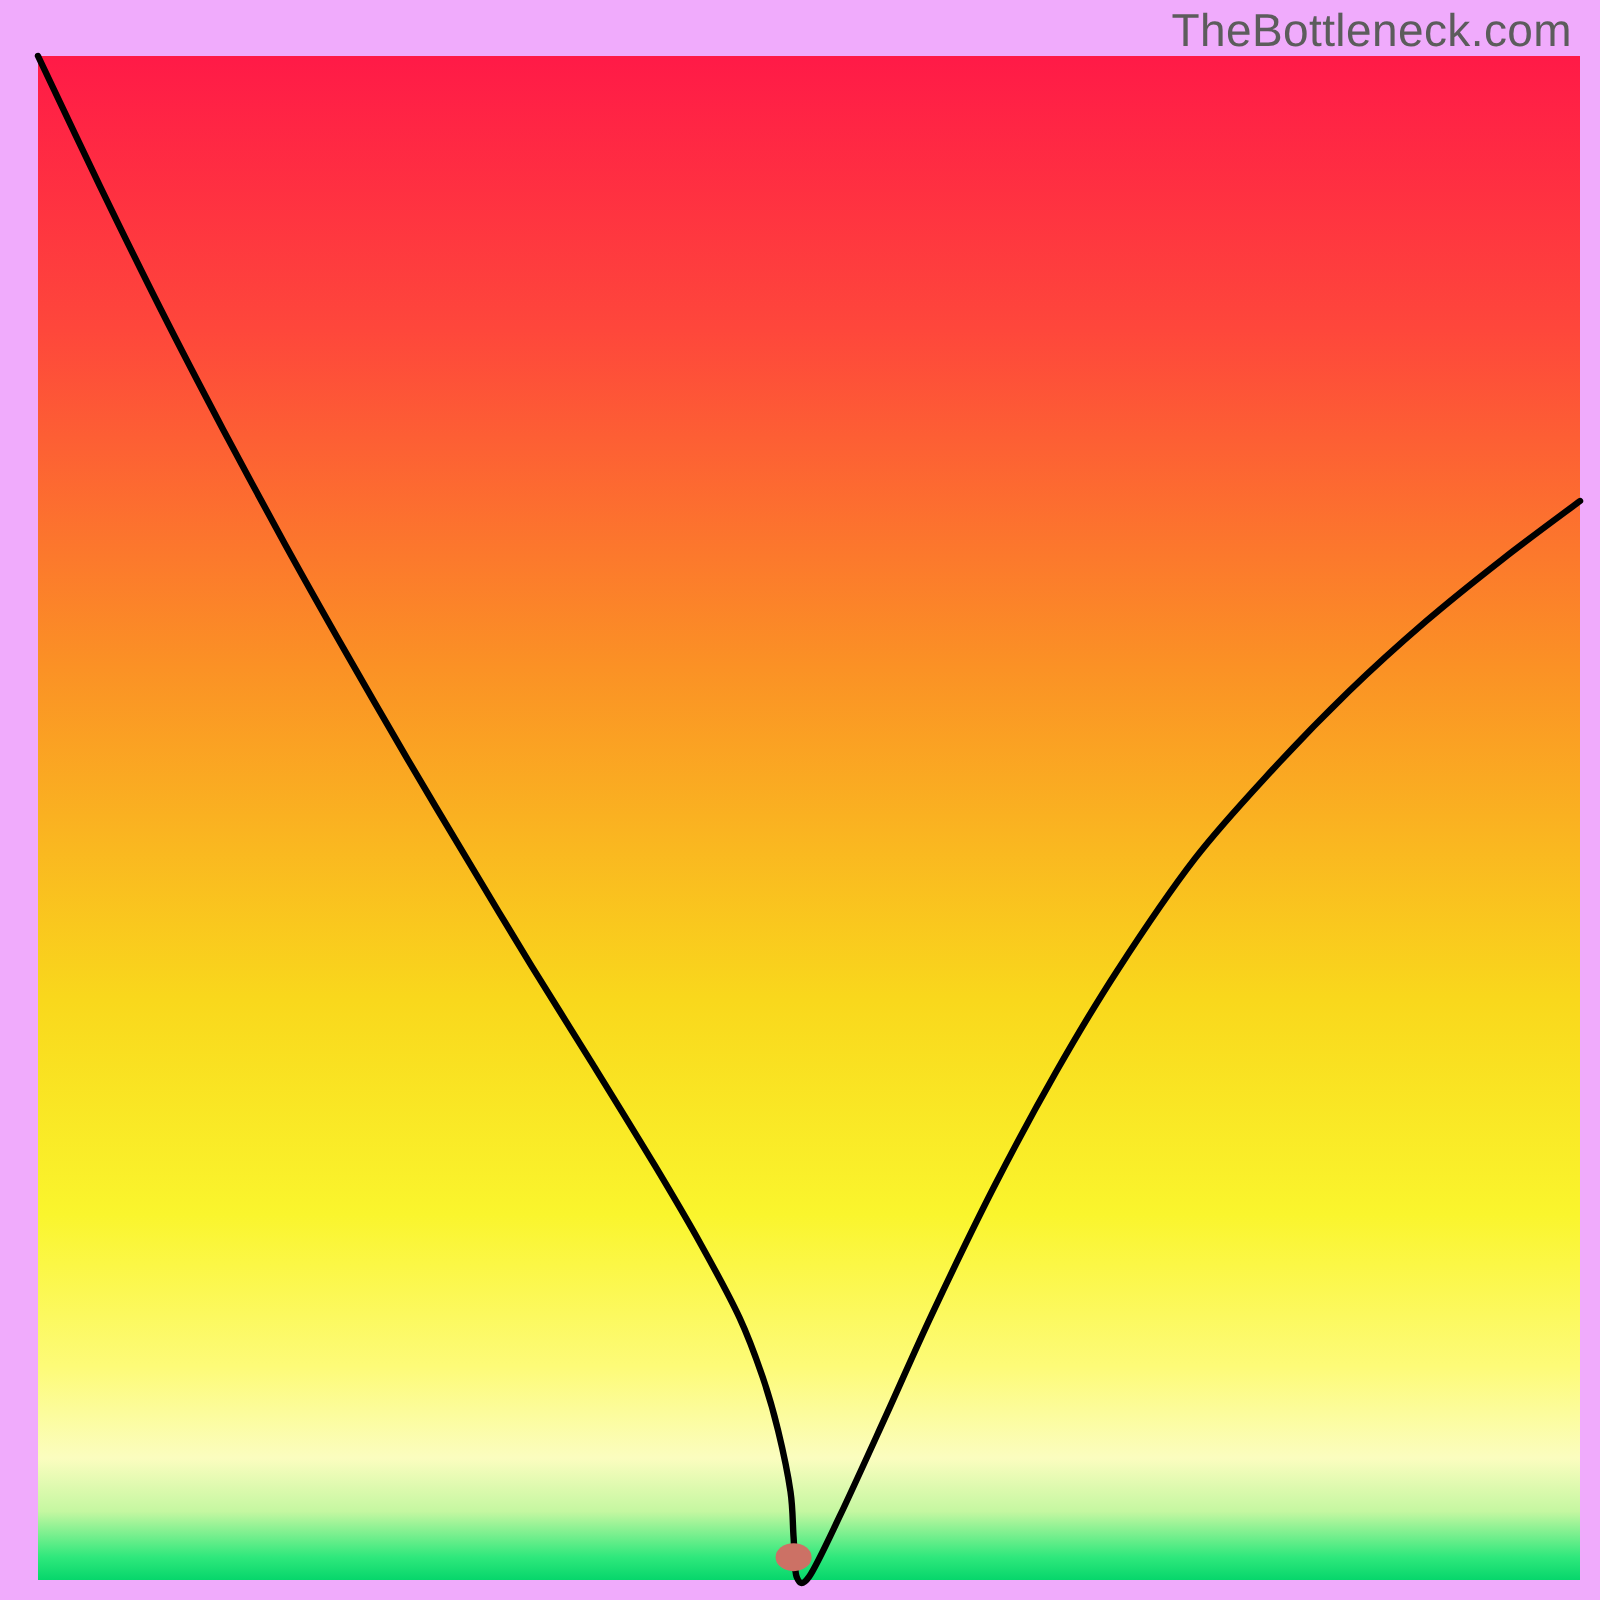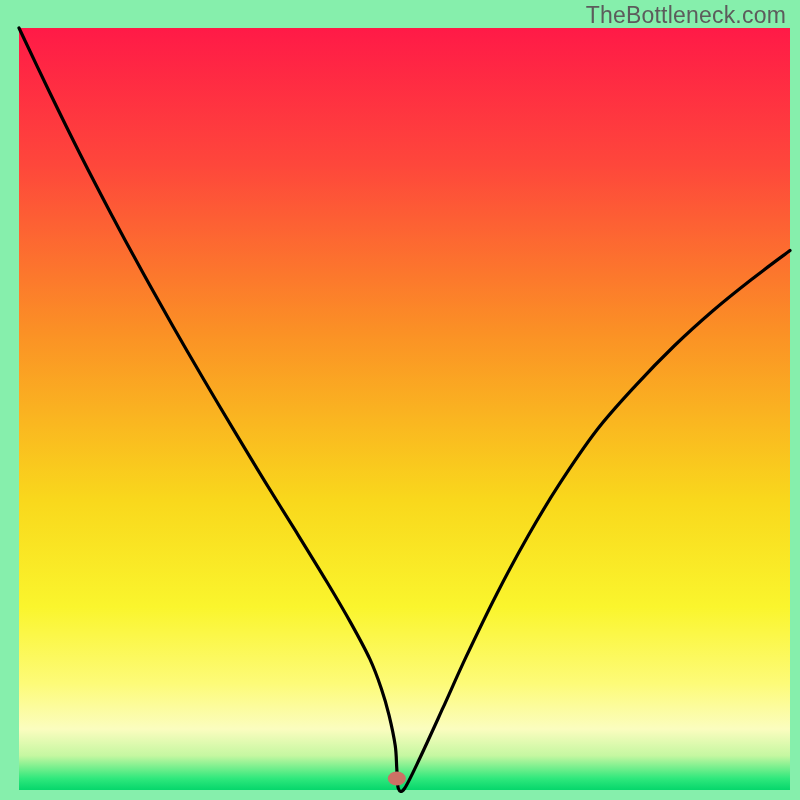--- a/index.html
+++ b/index.html
@@ -8,21 +8,21 @@
     width: 800px;
     height: 800px;
     background: #000000;
     overflow: hidden;
     font-family: Arial, Helvetica, sans-serif;
   }
   .frame {
     position: relative;
     width: 800px;
     height: 800px;
-    background: #86efac;
+    background: #f0abfc;
   }
   .watermark {
     position: absolute;
     top: 2px;
     right: 14px;
     color: #5c5c5c;
     font-size: 23px;
     font-weight: 500;
     letter-spacing: 0.2px;
     z-index: 3;

